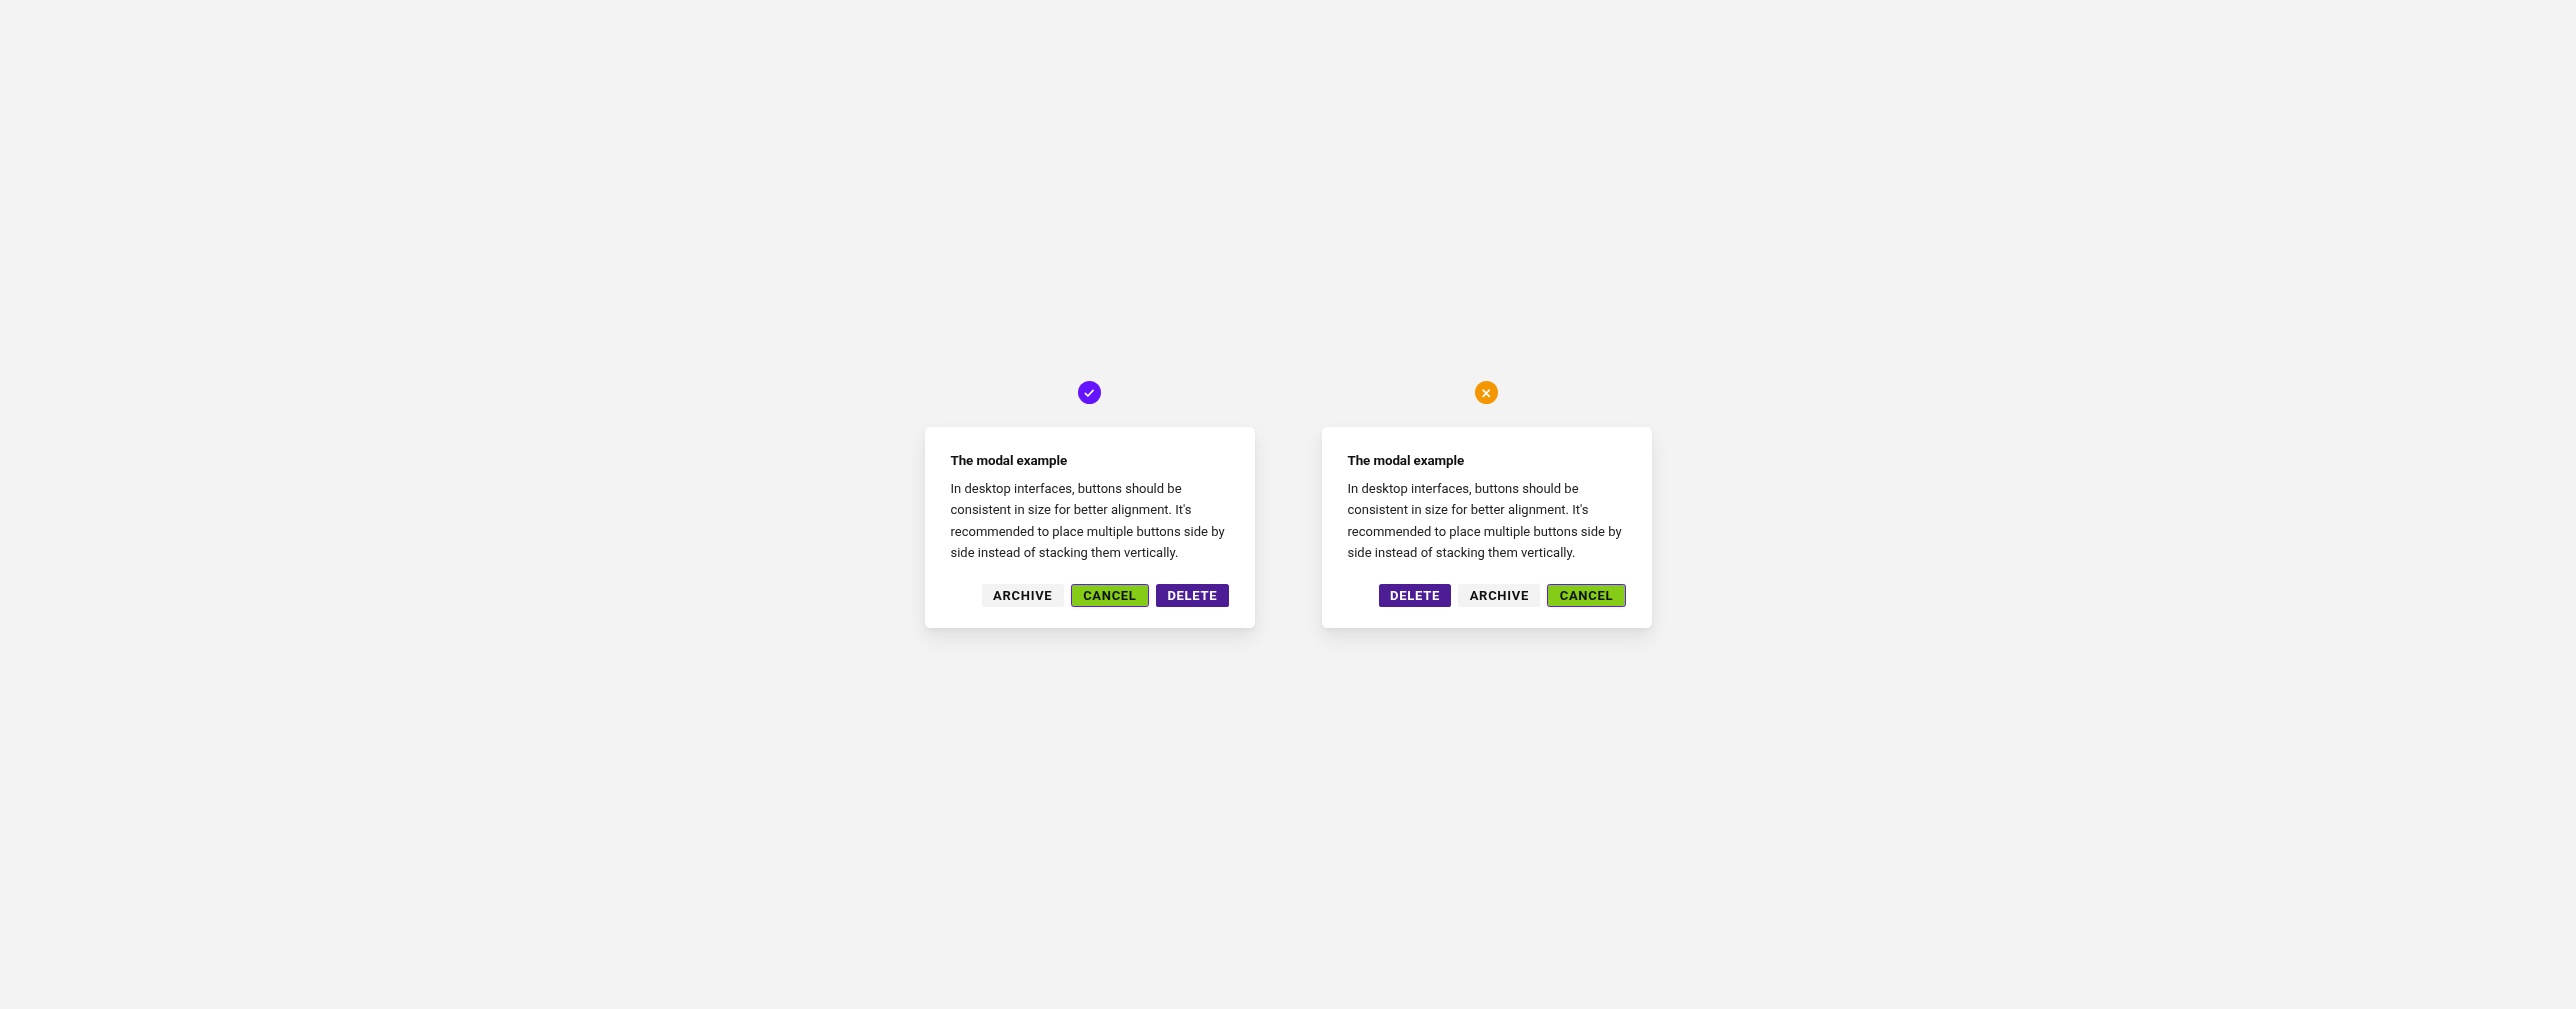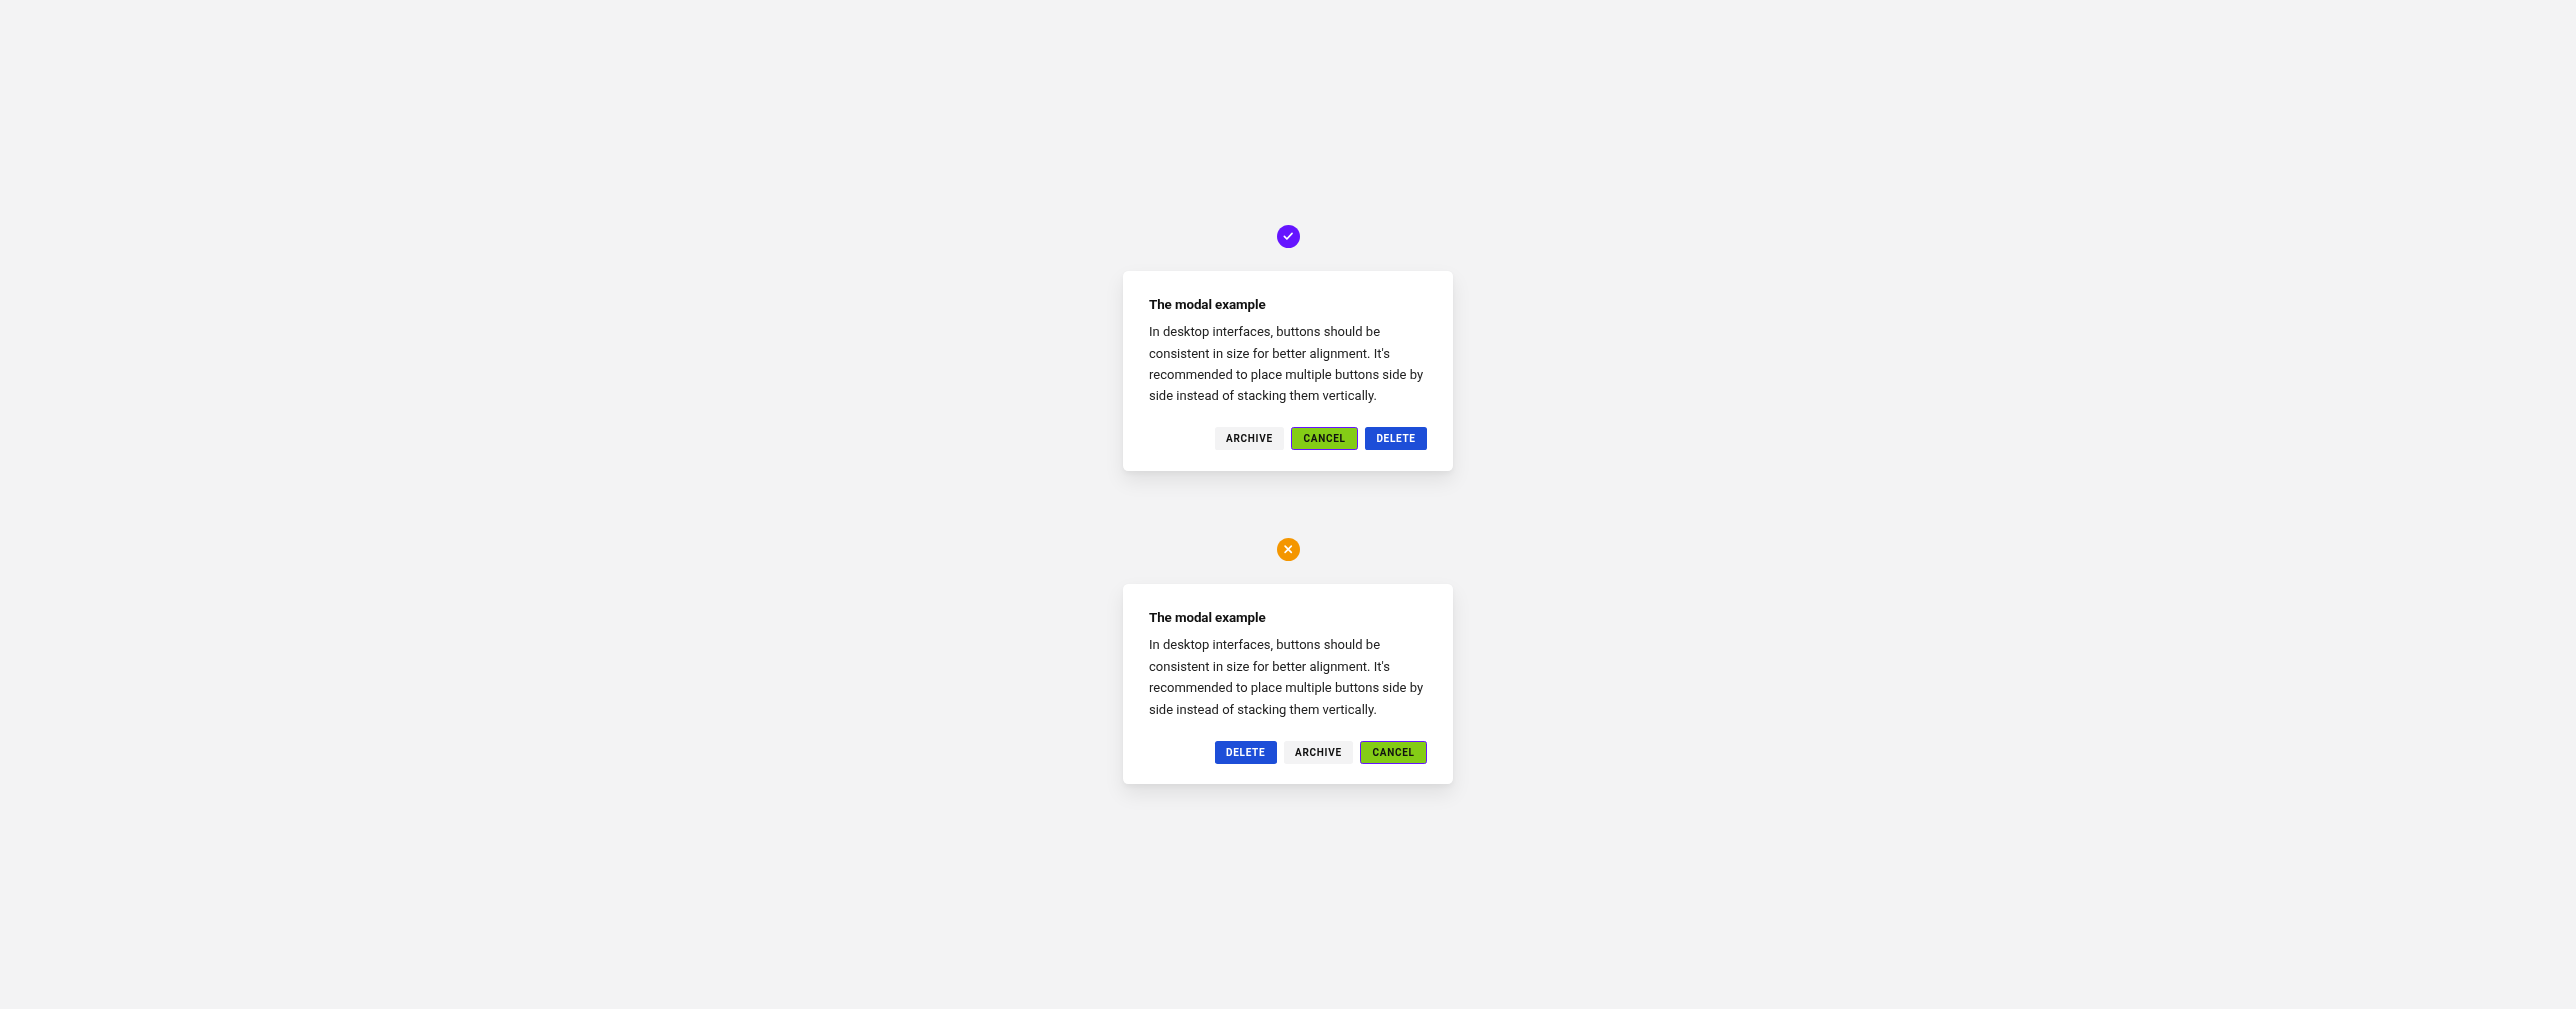--- a/index.html
+++ b/index.html
@@ -13,21 +13,20 @@
     min-height: 100vh;
     padding: 20.6px 10.3px;
   }
   .container {
     display: flex;
     gap: 67px;
     align-items: center;
     justify-content: center;
     width: 100%;
     max-width: 773px;
-    flex-direction: column;
   }
   .example {
     display: flex;
     flex-direction: column;
     align-items: center;
     flex: 1;
     max-width: 330px;
   }
   .badge {
     width: 23px;
@@ -65,21 +64,21 @@
   }
   .button-row {
     display: flex;
     gap: 7.2px;
     justify-content: flex-end;
   }
   .btn {
     height: 23px;
     min-width: 56px;
     padding: 0 11.3px;
-    font-size: 10px;
+    font-size: 13px;
     font-weight: 700;
     letter-spacing: 0.7px;
     text-transform: uppercase;
     border-radius: 2.6px;
     border: none;
     cursor: pointer;
     display: inline-flex;
     align-items: center;
     justify-content: center;
     font-family: inherit;
@@ -87,21 +86,21 @@
   .btn-tertiary {
     background: #f3f3f4;
     color: #111;
   }
   .btn-outline {
     background: #84cc16;
     border: 0.8px solid #6514ff;
     color: #111;
   }
   .btn-primary {
-    background: #1d4ed8;
+    background: #4c1d95;
     color: #ffffff;
   }
 </style>
 </head>
 <body>
 
 <div class="container">
 
   <div class="example">
     <div class="badge badge-good">

